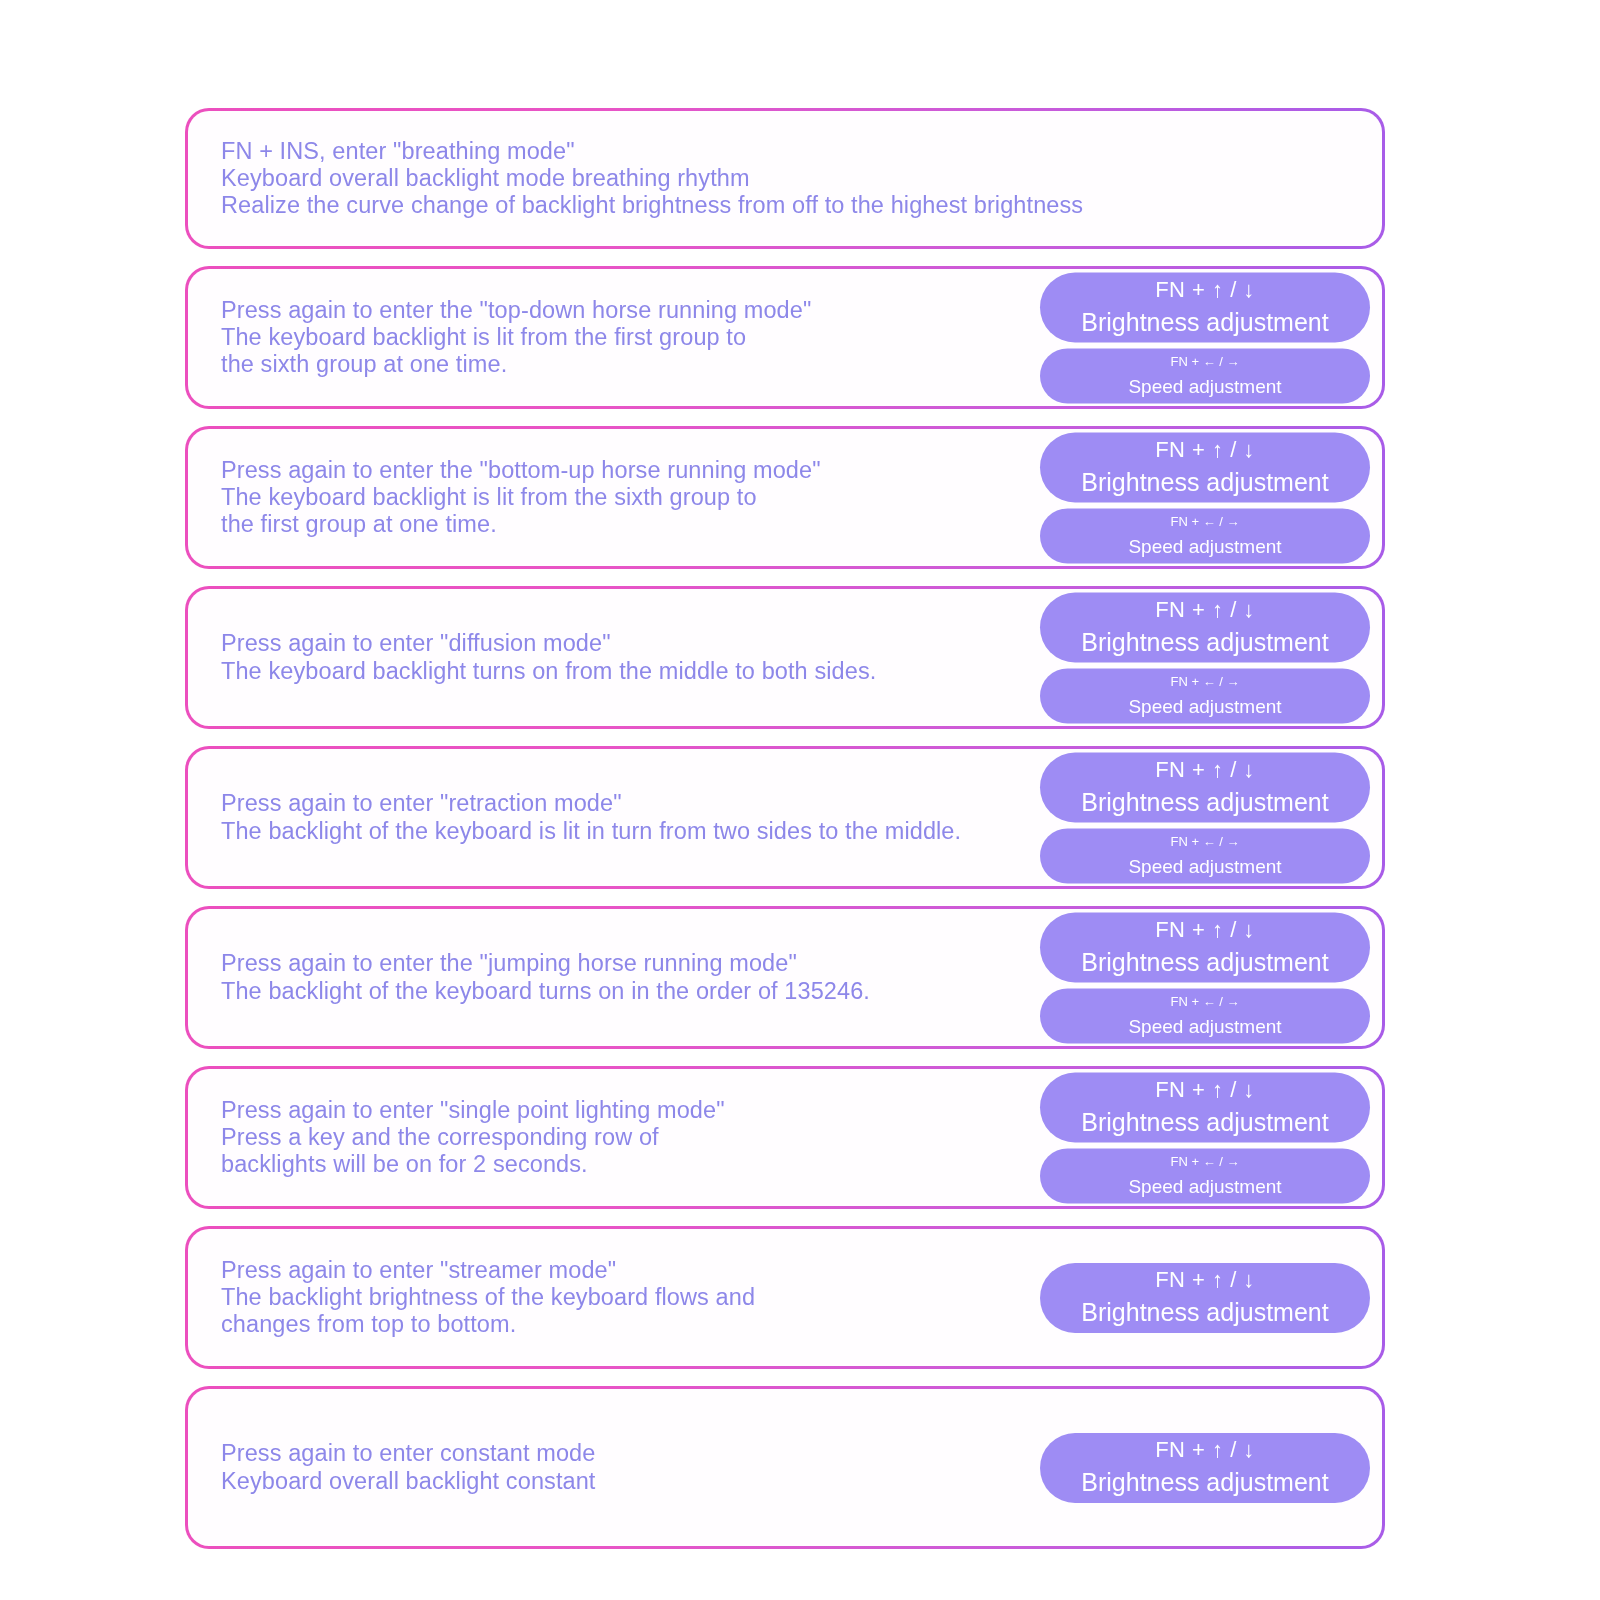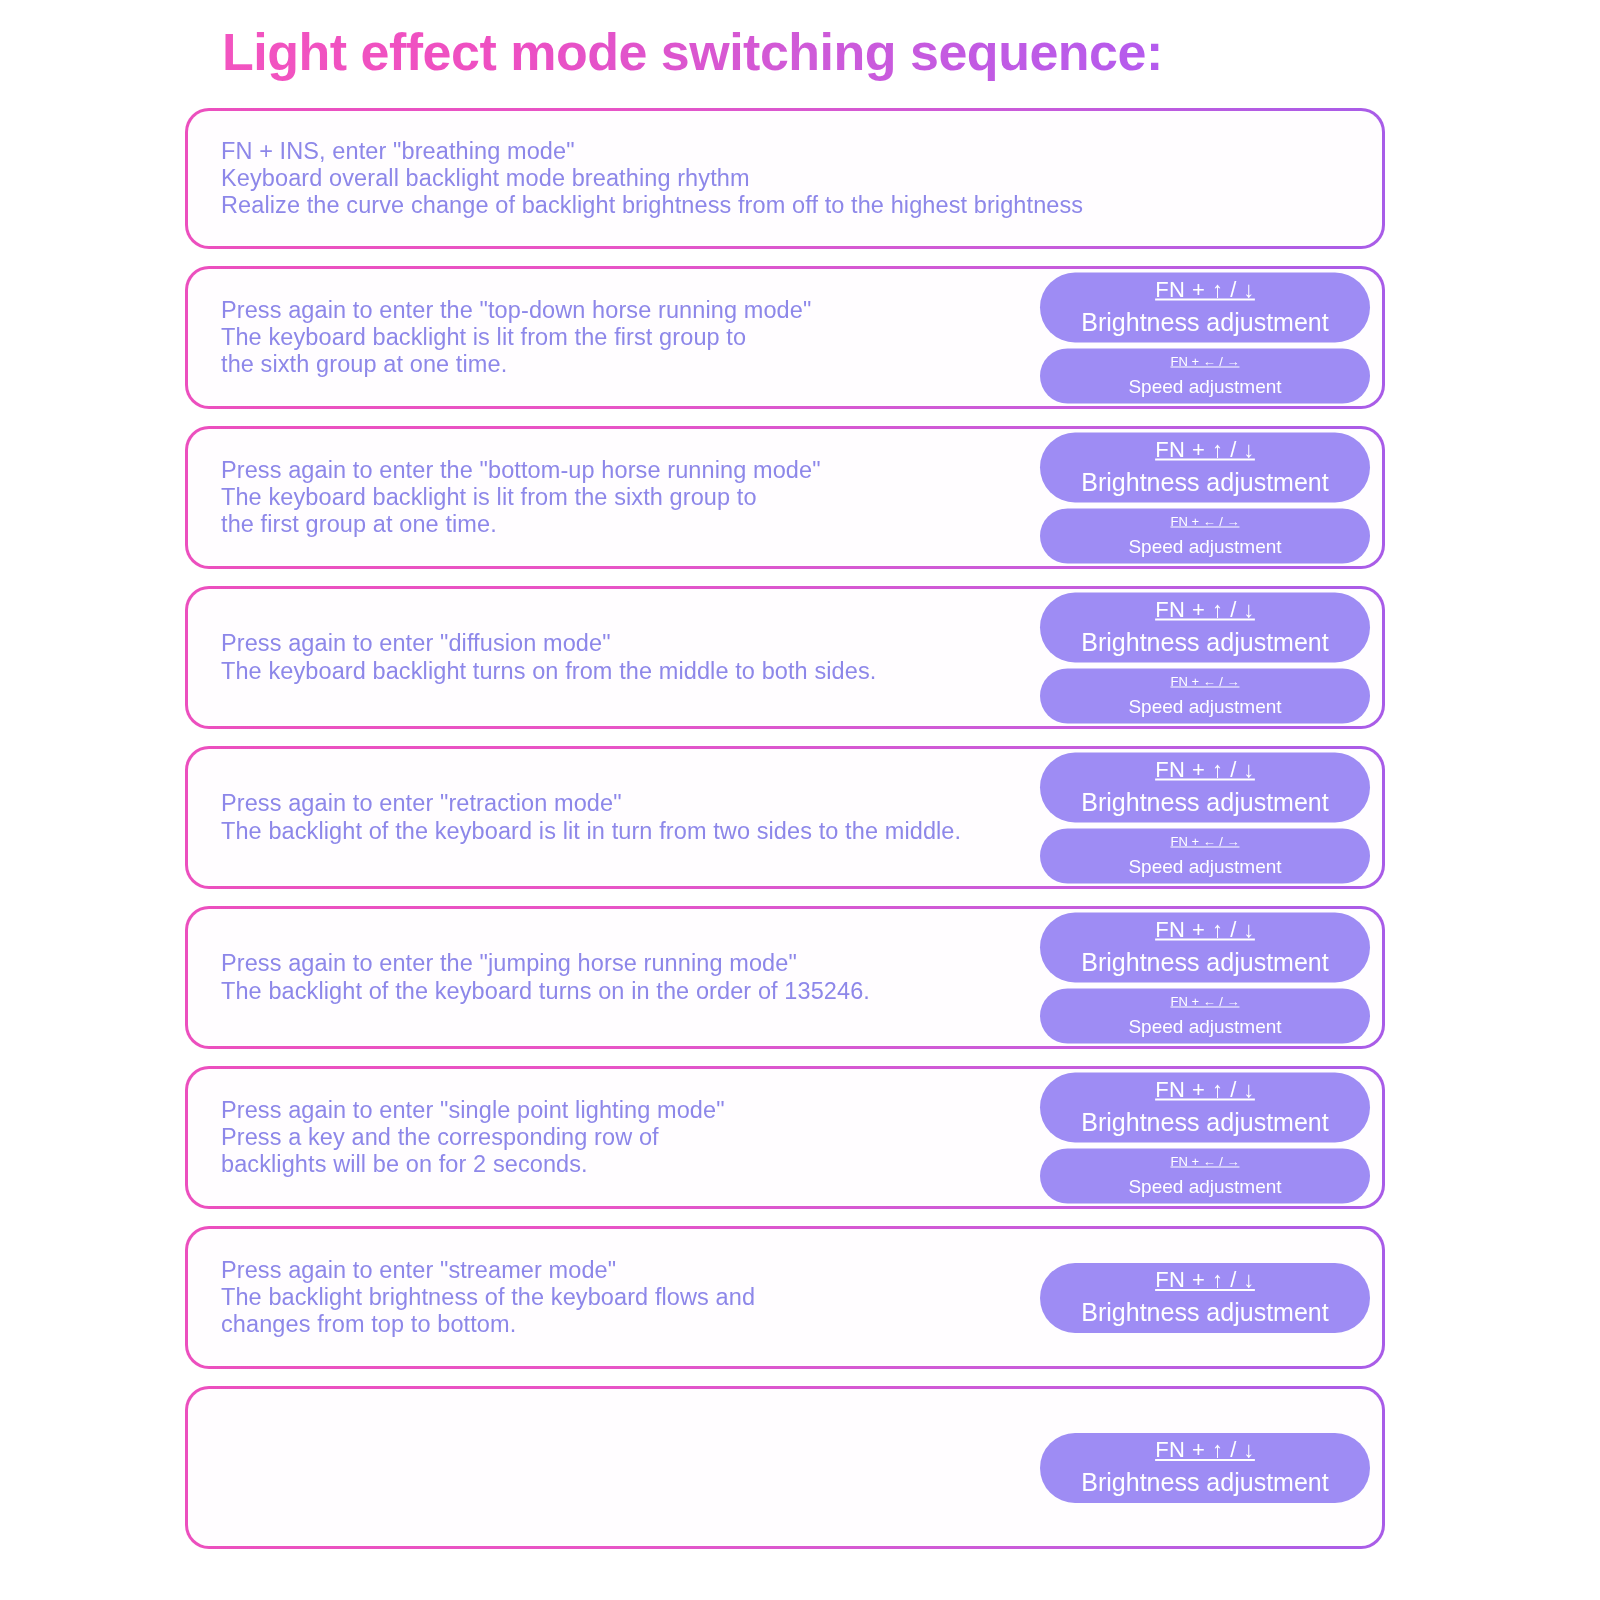--- a/index.html
+++ b/index.html
@@ -92,21 +92,20 @@
     border-radius: 999px;
     color: #ffffff;
     text-align: center;
     padding: 6px 10px 8px 10px;
     line-height: 1.0;
   }
   .pill .l1 {
     display: block;
     font-size: 22px;
     letter-spacing: 0.5px;
-    text-decoration: underline;
   }
   .pill .l2 {
     display: block;
     font-size: 25px;
     margin-top: 9px;
   }
   .pill.speed .l1 { font-size: 13px; letter-spacing: 0px; }
   .pill.speed .l2 { font-size: 19px; }
 
   
@@ -118,21 +117,20 @@
   .card.h6 { height: 143px; }
   .card.h7 { height: 143px; }
   .card.h8 { height: 143px; }
   .card.h9 { height: 163px; }
 </style>
 </head>
 <body>
 
 <div class="page">
 
-  <div class="title">Light effect mode switching sequence:</div>
 
   <div class="cards" id="cards-container">
       <div class="card h1">
         <div class="card-text">FN + INS, enter "breathing mode"
 Keyboard overall backlight mode breathing rhythm
 Realize the curve change of backlight brightness from off to the highest brightness</div>
       </div>
       <div class="card h2">
         <div class="card-text">Press again to enter the "top-down horse running mode"
 The keyboard backlight is lit from the first group to
@@ -225,20 +223,22 @@
 The backlight brightness of the keyboard flows and
 changes from top to bottom.</div>
         <div class="card-pills">
           <div class="pill brightness">
             <span class="l1">FN + ↑ / ↓</span>
             <span class="l2">Brightness adjustment</span>
           </div>
         </div>
       </div>
       <div class="card h9">
+        <div class="card-text">Press again to enter constant mode
+Keyboard overall backlight constant</div>
         <div class="card-pills">
           <div class="pill brightness">
             <span class="l1">FN + ↑ / ↓</span>
             <span class="l2">Brightness adjustment</span>
           </div>
         </div>
       </div>
     </div>
 
 </div>

